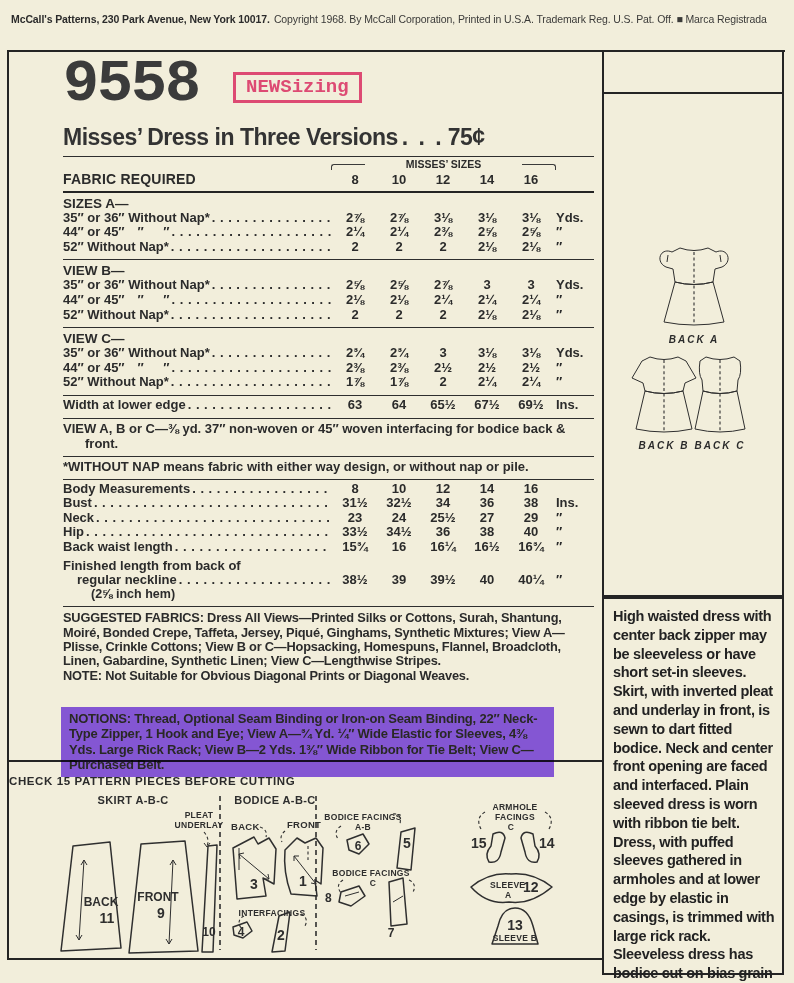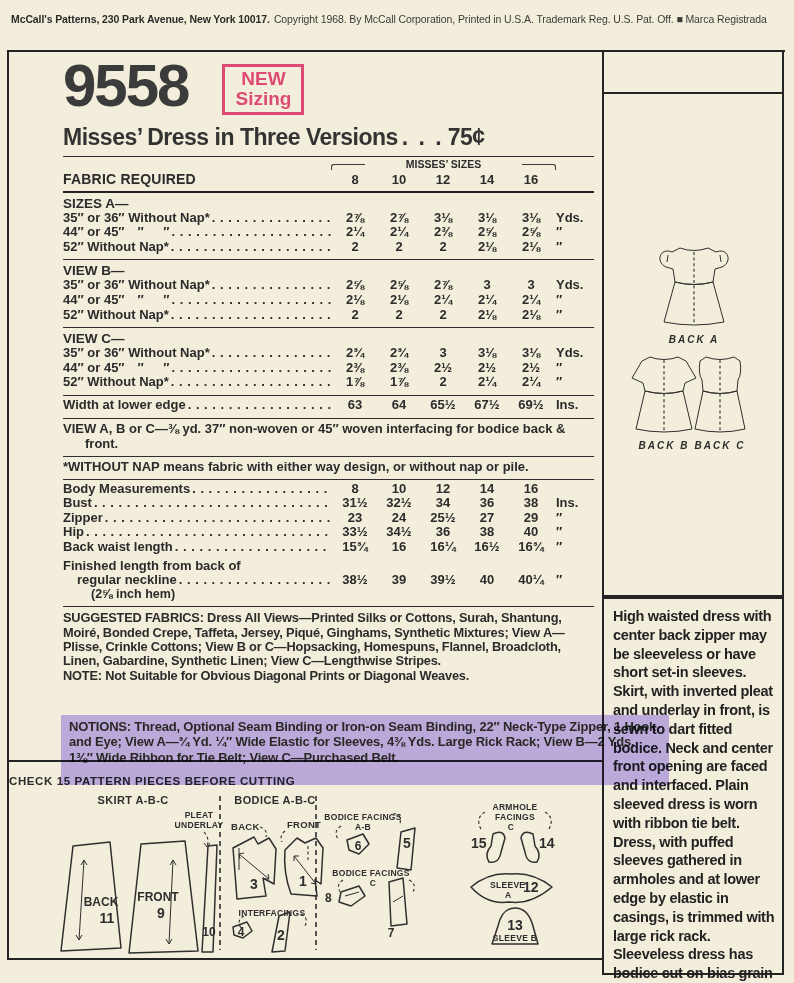--- a/index.html
+++ b/index.html
@@ -16,24 +16,24 @@
             border-left:2px solid #242424;border-right:2px solid #242424;border-bottom:2.5px solid #242424;
             box-sizing:border-box;}
   .illus-box{position:absolute;left:602px;top:92px;width:182px;height:505px;
              border:2px solid #242424;box-sizing:border-box;}
   .rightcol-top{position:absolute;left:602px;top:51px;width:182px;height:42px;
              border-right:2px solid #242424;box-sizing:border-box;}
   .desc-box{position:absolute;left:602px;top:597px;width:182px;height:378px;
             border:2.5px solid #242424;box-sizing:border-box;padding:8px 7px 0 9px;}
   
   .content{position:absolute;left:54px;right:8px;top:0;}
-  .masthead{margin-top:2px;height:62px;display:flex;align-items:flex-end;}
+  .masthead{margin-top:2px;height:62px;display:flex;align-items:center;font-family:Liberation Mono, monospace;}
   .patnum{font-size:60px;font-weight:bold;line-height:58px;letter-spacing:-2px;color:#3b3b3b;}
   .badge{margin-left:34px;margin-top:6px;border:3px solid #dd4a73;color:#dd4a73;
-         padding:2px 10px 3px 10px;display:inline-flex;flex-direction:column;align-items:center;
+         padding:2px 10px 3px 10px;display:inline-flex;flex-direction:row;align-items:center;
          font-size:19px;font-weight:bold;line-height:20px;}
   .title-row{margin-top:9px;font-size:23px;font-weight:bold;letter-spacing:-0.5px;color:#333;}
   .title-row .tdots{margin:0 4px;letter-spacing:2px;}
   .rule{border-top:1.7px solid #2e2e2e;margin-top:5px;}
   .rule2{border-top:2.5px solid #242424;margin-top:3px;}
   
   .trow{display:flex;align-items:baseline;font-size:13px;font-weight:bold;line-height:14.6px;}
   .lbl{white-space:nowrap;}
   .fill{flex:1;}
   .dots{flex:1;overflow:hidden;white-space:nowrap;margin:0 2px;}
@@ -48,23 +48,23 @@
   .brace-label{font-size:10.5px;font-weight:bold;margin:0 3px;position:relative;top:-3px;}
   .brace-unit{width:38px;flex:none;}
   .fr-head{font-size:14px;letter-spacing:.2px;}
   .sect-title{font-size:13.5px;font-weight:bold;margin-top:3px;line-height:15px;}
   .note-par{font-size:13px;font-weight:bold;line-height:15px;margin-top:2px;}
   .hang{padding-left:22px;text-indent:-22px;}
   .ind2{padding-left:14px;}
   .hem-line{font-size:12.5px;font-weight:bold;line-height:14px;padding-left:28px;}
   .sugg{font-size:12.8px;font-weight:bold;line-height:14.4px;margin-top:4px;letter-spacing:-0.2px;}
   
-  .notions{position:absolute;left:52px;width:608px;top:656px;height:70px;background:#c4b5fd;
+  .notions{position:absolute;left:52px;width:493px;top:656px;height:70px;background:#8b5cf6;
            mix-blend-mode:multiply;z-index:3;padding:4px 8px 0 8px;box-sizing:border-box;
-           font-size:13px;font-weight:bold;line-height:15.3px;letter-spacing:-0.2px;margin-top:8px;}
+           font-size:13px;font-weight:bold;line-height:15.3px;letter-spacing:-0.2px;}
   
   .pieces-box{position:absolute;left:0;right:0;bottom:0;height:196px;border-top:2.5px solid #242424;z-index:1;}
   .check-line{margin-top:13px;text-align:left;font-size:11.5px;font-weight:bold;letter-spacing:.6px;}
   .pieces-svg{position:absolute;left:2px;top:22px;}
   svg text{font-family:"Liberation Sans",sans-serif;font-weight:bold;fill:#2e2e2e;}
   .pc{fill:none;stroke:#2f2f2f;stroke-width:1.5;stroke-linejoin:round;}
   .thin{fill:none;stroke:#2f2f2f;stroke-width:1;}
   .dash{fill:none;stroke:#2f2f2f;stroke-width:1.1;stroke-dasharray:3,2.6;}
   .ddl{stroke:#2f2f2f;stroke-width:1.6;stroke-dasharray:5,4;}
   .tt{font-size:11px;letter-spacing:.4px;}
@@ -258,21 +258,21 @@
           <span class="lbl">Bust</span>
           <span class="dots"></span>
           <span class="val">31½</span>
           <span class="val">32½</span>
           <span class="val">34</span>
           <span class="val">36</span>
           <span class="val">38</span>
           <span class="unit">Ins.</span>
         </div>
       <div class="trow">
-          <span class="lbl">Zipper</span>
+          <span class="lbl">Neck</span>
           <span class="dots"></span>
           <span class="val">23</span>
           <span class="val">24</span>
           <span class="val">25½</span>
           <span class="val">27</span>
           <span class="val">29</span>
           <span class="unit">″</span>
         </div>
       <div class="trow">
           <span class="lbl">Hip</span>

